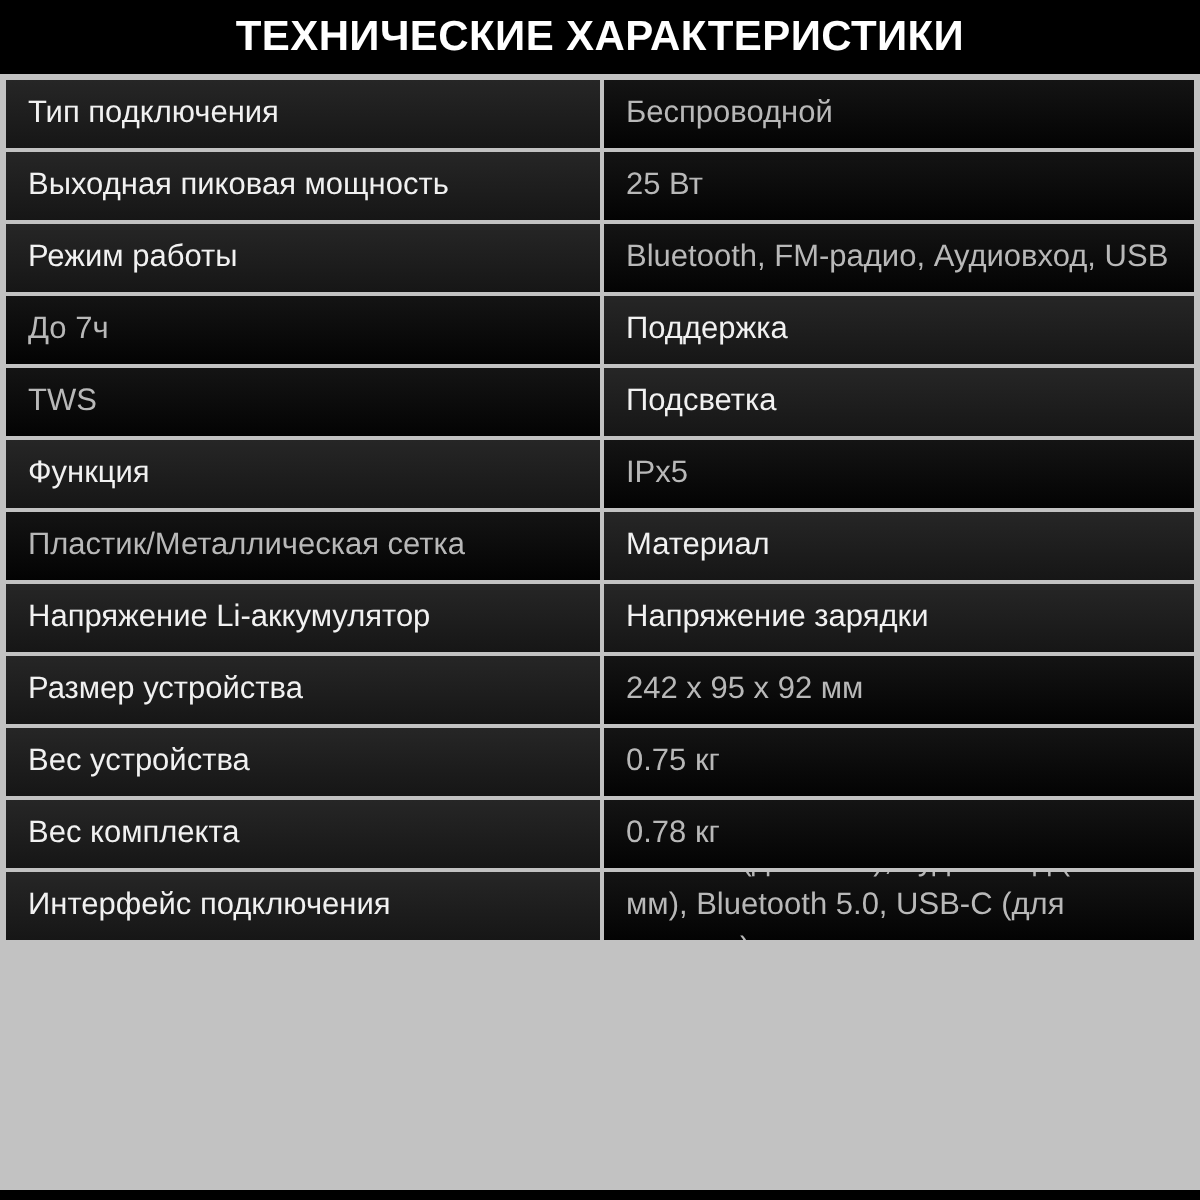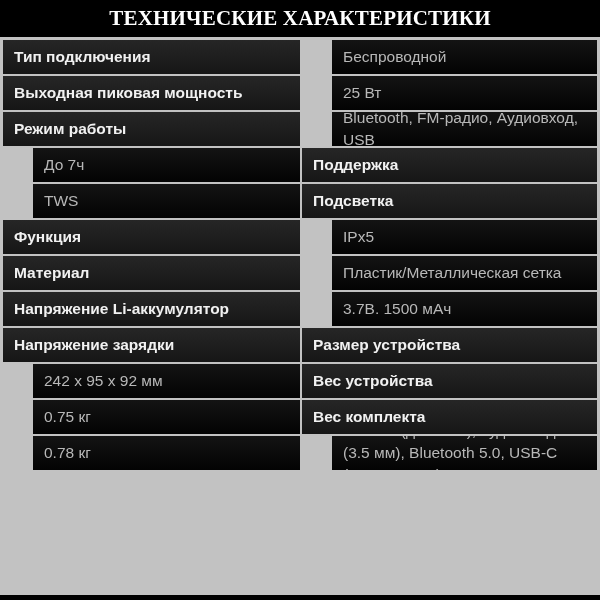--- a/index.html
+++ b/index.html
@@ -21,21 +21,20 @@
     display: flex;
     flex-direction: column;
   }
   .title-band {
     height: 37px;
     background: #000000;
     display: flex;
     align-items: center;
     justify-content: center;
     flex: 0 0 auto;
-    font-family: Liberation Serif, serif;
   }
   .title-band h1 {
     margin: 0;
     color: #ffffff;
     font-size: 21px;
     font-weight: bold;
     letter-spacing: 0.2px;
     white-space: nowrap;
   }
   .spec-grid {
@@ -55,26 +54,24 @@
     align-items: center;
     box-sizing: border-box;
     padding: 2px 12px 2px 11px;
     font-size: 15.5px;
     line-height: 22px;
     overflow: hidden;
   }
   .cell.label {
     background: linear-gradient(#262626, #161616);
     color: #f1f1f1;
-    font-weight: bold;
   }
   .cell.value {
     background: linear-gradient(#141414, #030303);
     color: #b8b8b8;
-    margin-left: 30px;
   }
   .bottom-strip {
     flex: 1 1 auto;
     background: #000000;
   }
 </style>
 </head>
 <body>
 
 <div class="page">
@@ -97,35 +94,35 @@
 
   <div class="cell label">Поддержка</div>
   <div class="cell value">TWS</div>
 
   <div class="cell label">Подсветка</div>
 
   <div class="cell label">Функция</div>
 
   <div class="cell value">IPx5</div>
 
+  <div class="cell value">Пластик/Металлическая сетка</div>
   <div class="cell label">Материал</div>
-  <div class="cell value">Пластик/Металлическая сетка</div>
 
   <div class="cell label">Напряжение Li-аккумулятор</div>
-  <div class="cell value">3.7В. 1500 мАч</div>
 
   <div class="cell label">Напряжение зарядки</div>
 
   <div class="cell label">Размер устройства</div>
   <div class="cell value">242 x 95 x 92 мм</div>
 
   <div class="cell label">Вес устройства</div>
   <div class="cell value">0.75 кг</div>
 
   <div class="cell label">Вес комплекта</div>
   <div class="cell value">0.78 кг</div>
 
+  <div class="cell label">Интерфейс подключения</div>
   <div class="cell value">USB2.0 (до 32 Гб), аудиовход (3.5 мм), Bluetooth 5.0, USB-C (для зарядки)</div>
 </div>
 
   <div class="bottom-strip"></div>
 
 </div>
 
 </body></html>

